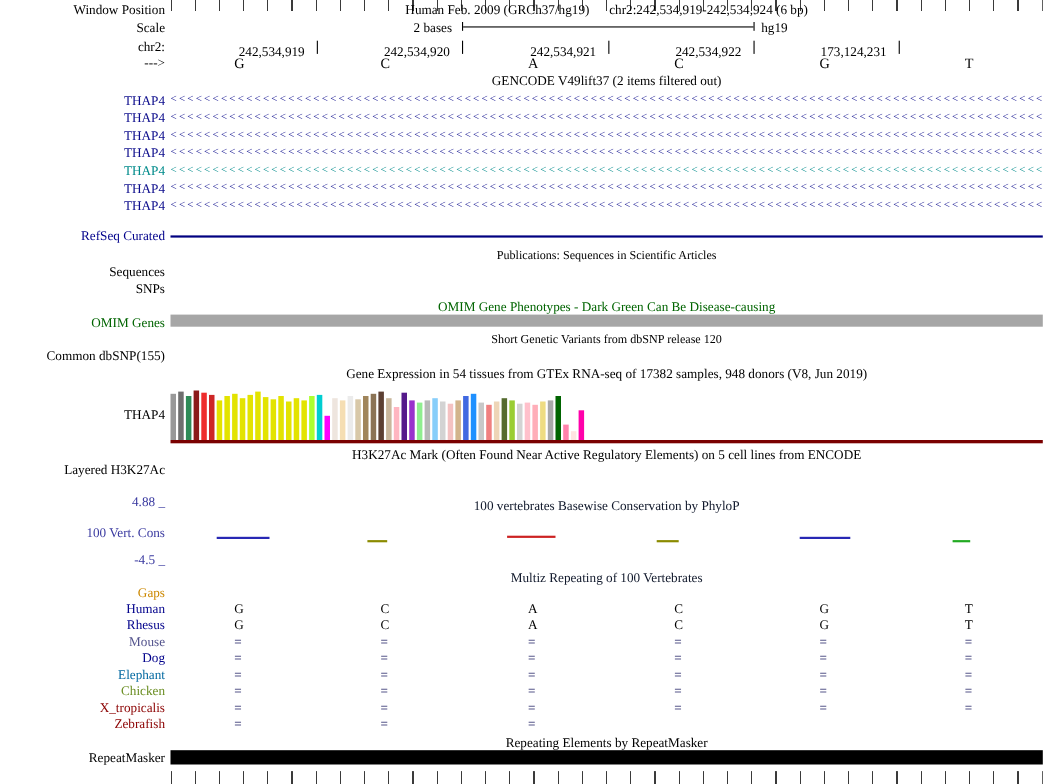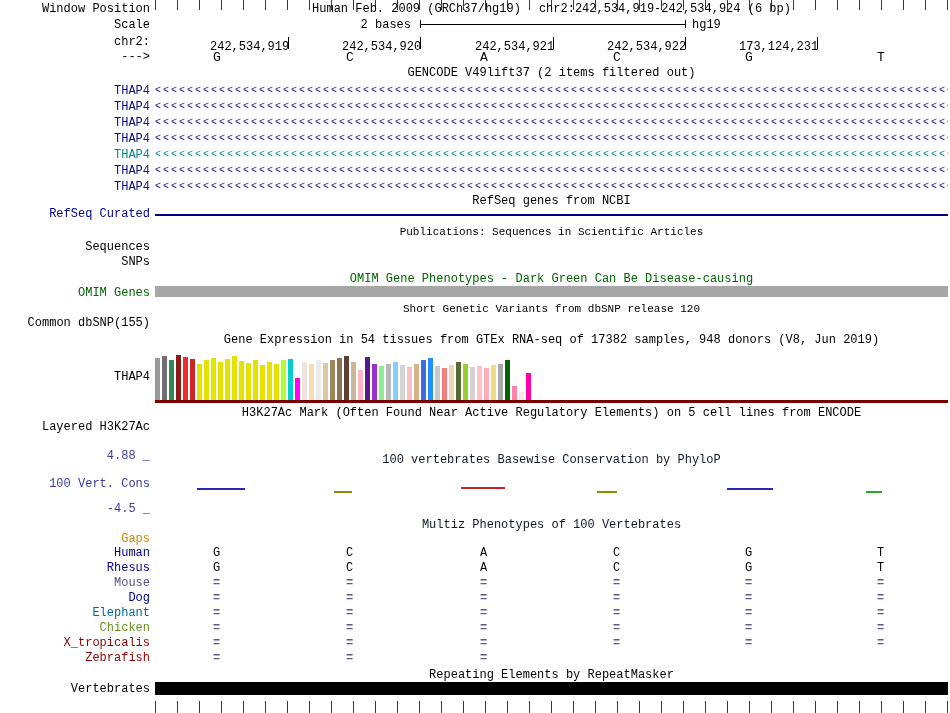--- a/index.html
+++ b/index.html
@@ -1,17 +1,17 @@
 <!DOCTYPE html>
 <html><head>
 <meta charset="utf-8">
 <style>
   html,body{margin:0;padding:0;background:#fff;}
   .page{position:relative;width:950px;height:713px;background:#fff;overflow:hidden;
-        font-family:Liberation Mono, monospace;font-size:12px;color:#000;}
+        font-family:Liberation Serif, serif;font-size:12px;color:#000;}
   .lbl{position:absolute;left:0;width:150px;text-align:right;white-space:nowrap;}
   .ct{position:absolute;left:155px;width:793px;text-align:center;white-space:nowrap;}
   .small{font-size:11px;}
   .c-navy{color:#00008B}.c-green{color:#006400}.c-pblue{color:#3A3AA0}
   .c-tblue{color:#0f172a}.c-orange{color:#CC8800}
   .gap{display:inline-block;width:18px;}
   .ruler{position:absolute;left:155px;width:793px;
          background:repeating-linear-gradient(to right,#3a3a3a 0,#3a3a3a 1px,transparent 1px,transparent 22px);}
   #ruler-top{top:0;height:10px;}
   #ruler-bottom{top:701px;height:12px;}
@@ -88,21 +88,20 @@
       <div class="lbl" style="top: 132px; color: rgb(12, 12, 140);">THAP4</div>
       <div class="arrows" style="top: 132px; color: rgb(12, 12, 140);">&lt;&lt;&lt;&lt;&lt;&lt;&lt;&lt;&lt;&lt;&lt;&lt;&lt;&lt;&lt;&lt;&lt;&lt;&lt;&lt;&lt;&lt;&lt;&lt;&lt;&lt;&lt;&lt;&lt;&lt;&lt;&lt;&lt;&lt;&lt;&lt;&lt;&lt;&lt;&lt;&lt;&lt;&lt;&lt;&lt;&lt;&lt;&lt;&lt;&lt;&lt;&lt;&lt;&lt;&lt;&lt;&lt;&lt;&lt;&lt;&lt;&lt;&lt;&lt;&lt;&lt;&lt;&lt;&lt;&lt;&lt;&lt;&lt;&lt;&lt;&lt;&lt;&lt;&lt;&lt;&lt;&lt;&lt;&lt;&lt;&lt;&lt;&lt;&lt;&lt;&lt;&lt;&lt;&lt;&lt;&lt;&lt;&lt;&lt;&lt;&lt;&lt;&lt;&lt;&lt;&lt;&lt;&lt;&lt;&lt;&lt;&lt;&lt;&lt;&lt;&lt;&lt;&lt;&lt;&lt;&lt;&lt;&lt;&lt;&lt;&lt;&lt;&lt;&lt;&lt;&lt;&lt;&lt;&lt;&lt;&lt;&lt;&lt;&lt;&lt;&lt;&lt;&lt;&lt;&lt;&lt;&lt;&lt;&lt;&lt;</div>
       <div class="lbl" style="top: 148px; color: rgb(0, 139, 139);">THAP4</div>
       <div class="arrows" style="top: 148px; color: rgb(0, 139, 139);">&lt;&lt;&lt;&lt;&lt;&lt;&lt;&lt;&lt;&lt;&lt;&lt;&lt;&lt;&lt;&lt;&lt;&lt;&lt;&lt;&lt;&lt;&lt;&lt;&lt;&lt;&lt;&lt;&lt;&lt;&lt;&lt;&lt;&lt;&lt;&lt;&lt;&lt;&lt;&lt;&lt;&lt;&lt;&lt;&lt;&lt;&lt;&lt;&lt;&lt;&lt;&lt;&lt;&lt;&lt;&lt;&lt;&lt;&lt;&lt;&lt;&lt;&lt;&lt;&lt;&lt;&lt;&lt;&lt;&lt;&lt;&lt;&lt;&lt;&lt;&lt;&lt;&lt;&lt;&lt;&lt;&lt;&lt;&lt;&lt;&lt;&lt;&lt;&lt;&lt;&lt;&lt;&lt;&lt;&lt;&lt;&lt;&lt;&lt;&lt;&lt;&lt;&lt;&lt;&lt;&lt;&lt;&lt;&lt;&lt;&lt;&lt;&lt;&lt;&lt;&lt;&lt;&lt;&lt;&lt;&lt;&lt;&lt;&lt;&lt;&lt;&lt;&lt;&lt;&lt;&lt;&lt;&lt;&lt;&lt;&lt;&lt;&lt;&lt;&lt;&lt;&lt;&lt;&lt;&lt;&lt;&lt;&lt;&lt;&lt;</div>
       <div class="lbl" style="top: 164px; color: rgb(12, 12, 140);">THAP4</div>
       <div class="arrows" style="top: 164px; color: rgb(12, 12, 140);">&lt;&lt;&lt;&lt;&lt;&lt;&lt;&lt;&lt;&lt;&lt;&lt;&lt;&lt;&lt;&lt;&lt;&lt;&lt;&lt;&lt;&lt;&lt;&lt;&lt;&lt;&lt;&lt;&lt;&lt;&lt;&lt;&lt;&lt;&lt;&lt;&lt;&lt;&lt;&lt;&lt;&lt;&lt;&lt;&lt;&lt;&lt;&lt;&lt;&lt;&lt;&lt;&lt;&lt;&lt;&lt;&lt;&lt;&lt;&lt;&lt;&lt;&lt;&lt;&lt;&lt;&lt;&lt;&lt;&lt;&lt;&lt;&lt;&lt;&lt;&lt;&lt;&lt;&lt;&lt;&lt;&lt;&lt;&lt;&lt;&lt;&lt;&lt;&lt;&lt;&lt;&lt;&lt;&lt;&lt;&lt;&lt;&lt;&lt;&lt;&lt;&lt;&lt;&lt;&lt;&lt;&lt;&lt;&lt;&lt;&lt;&lt;&lt;&lt;&lt;&lt;&lt;&lt;&lt;&lt;&lt;&lt;&lt;&lt;&lt;&lt;&lt;&lt;&lt;&lt;&lt;&lt;&lt;&lt;&lt;&lt;&lt;&lt;&lt;&lt;&lt;&lt;&lt;&lt;&lt;&lt;&lt;&lt;&lt;&lt;</div>
       <div class="lbl" style="top: 180px; color: rgb(12, 12, 140);">THAP4</div>
       <div class="arrows" style="top: 180px; color: rgb(12, 12, 140);">&lt;&lt;&lt;&lt;&lt;&lt;&lt;&lt;&lt;&lt;&lt;&lt;&lt;&lt;&lt;&lt;&lt;&lt;&lt;&lt;&lt;&lt;&lt;&lt;&lt;&lt;&lt;&lt;&lt;&lt;&lt;&lt;&lt;&lt;&lt;&lt;&lt;&lt;&lt;&lt;&lt;&lt;&lt;&lt;&lt;&lt;&lt;&lt;&lt;&lt;&lt;&lt;&lt;&lt;&lt;&lt;&lt;&lt;&lt;&lt;&lt;&lt;&lt;&lt;&lt;&lt;&lt;&lt;&lt;&lt;&lt;&lt;&lt;&lt;&lt;&lt;&lt;&lt;&lt;&lt;&lt;&lt;&lt;&lt;&lt;&lt;&lt;&lt;&lt;&lt;&lt;&lt;&lt;&lt;&lt;&lt;&lt;&lt;&lt;&lt;&lt;&lt;&lt;&lt;&lt;&lt;&lt;&lt;&lt;&lt;&lt;&lt;&lt;&lt;&lt;&lt;&lt;&lt;&lt;&lt;&lt;&lt;&lt;&lt;&lt;&lt;&lt;&lt;&lt;&lt;&lt;&lt;&lt;&lt;&lt;&lt;&lt;&lt;&lt;&lt;&lt;&lt;&lt;&lt;&lt;&lt;&lt;&lt;&lt;&lt;</div>
     </div>
 
-  <div class="ct" style="top:194px">RefSeq genes from NCBI</div>
   <div class="lbl c-navy" style="top:207px">RefSeq Curated</div>
   <div class="refseq-line"></div>
 
   <div class="ct small" style="top:226px">Publications: Sequences in Scientific Articles</div>
   <div class="lbl" style="top:240px">Sequences</div>
   <div class="lbl" style="top:255px">SNPs</div>
 
   <div class="ct c-green" style="top:272px">OMIM Gene Phenotypes - Dark Green Can Be Disease-causing</div>
   <div class="lbl c-green" style="top:286px">OMIM Genes</div>
   <div class="omim-bar"></div>
@@ -179,21 +178,21 @@
   <div class="lbl c-pblue" style="top:502px">-4.5 _</div>
   <div id="phylop-marks">
       <div class="pmark" style="left: 197px; top: 488px; width: 48px; background: rgb(40, 40, 180);"></div>
       <div class="pmark" style="left: 334px; top: 491px; width: 18px; background: rgb(139, 139, 0);"></div>
       <div class="pmark" style="left: 461px; top: 487px; width: 44px; background: rgb(204, 34, 34);"></div>
       <div class="pmark" style="left: 597px; top: 491px; width: 20px; background: rgb(139, 139, 0);"></div>
       <div class="pmark" style="left: 727px; top: 488px; width: 46px; background: rgb(40, 40, 180);"></div>
       <div class="pmark" style="left: 866px; top: 491px; width: 16px; background: rgb(34, 170, 34);"></div>
     </div>
 
-  <div class="ct c-tblue" style="top:518px">Multiz Phenotypes of 100 Vertebrates</div>
+  <div class="ct c-tblue" style="top:518px">Multiz Repeating of 100 Vertebrates</div>
   <div class="lbl c-orange" style="top:532px">Gaps</div>
   <div id="align-rows">
       <div class="lbl" style="top: 546px; color: rgb(0, 0, 139);">Human</div>
       <div class="abase" style="left: 213px; top: 546px;">G</div>
       <div class="abase" style="left: 346px; top: 546px;">C</div>
       <div class="abase" style="left: 480px; top: 546px;">A</div>
       <div class="abase" style="left: 613px; top: 546px;">C</div>
       <div class="abase" style="left: 745px; top: 546px;">G</div>
       <div class="abase" style="left: 877px; top: 546px;">T</div>
       <div class="lbl" style="top: 561px; color: rgb(0, 0, 139);">Rhesus</div>
@@ -238,18 +237,18 @@
       <div class="agap" style="left: 613px; top: 636px; color: rgb(90, 90, 140);">=</div>
       <div class="agap" style="left: 745px; top: 636px; color: rgb(90, 90, 140);">=</div>
       <div class="agap" style="left: 877px; top: 636px; color: rgb(90, 90, 140);">=</div>
       <div class="lbl" style="top: 651px; color: rgb(139, 0, 0);">Zebrafish</div>
       <div class="agap" style="left: 213px; top: 651px; color: rgb(90, 90, 140);">=</div>
       <div class="agap" style="left: 346px; top: 651px; color: rgb(90, 90, 140);">=</div>
       <div class="agap" style="left: 480px; top: 651px; color: rgb(90, 90, 140);">=</div>
     </div>
 
   <div class="ct" style="top:668px">Repeating Elements by RepeatMasker</div>
-  <div class="lbl" style="top:682px">Vertebrates</div>
+  <div class="lbl" style="top:682px">RepeatMasker</div>
   <div class="rmsk-bar"></div>
 
   <div class="ruler" id="ruler-bottom"></div>
 
 </div>
 
 </body></html>

